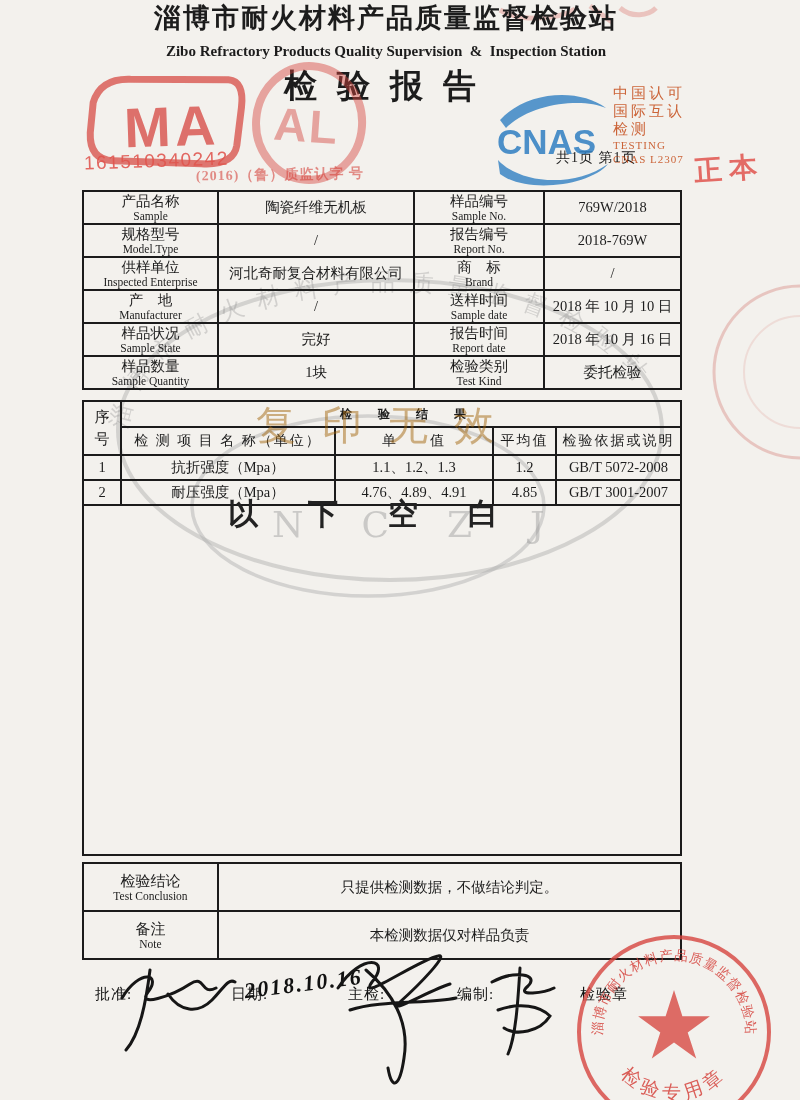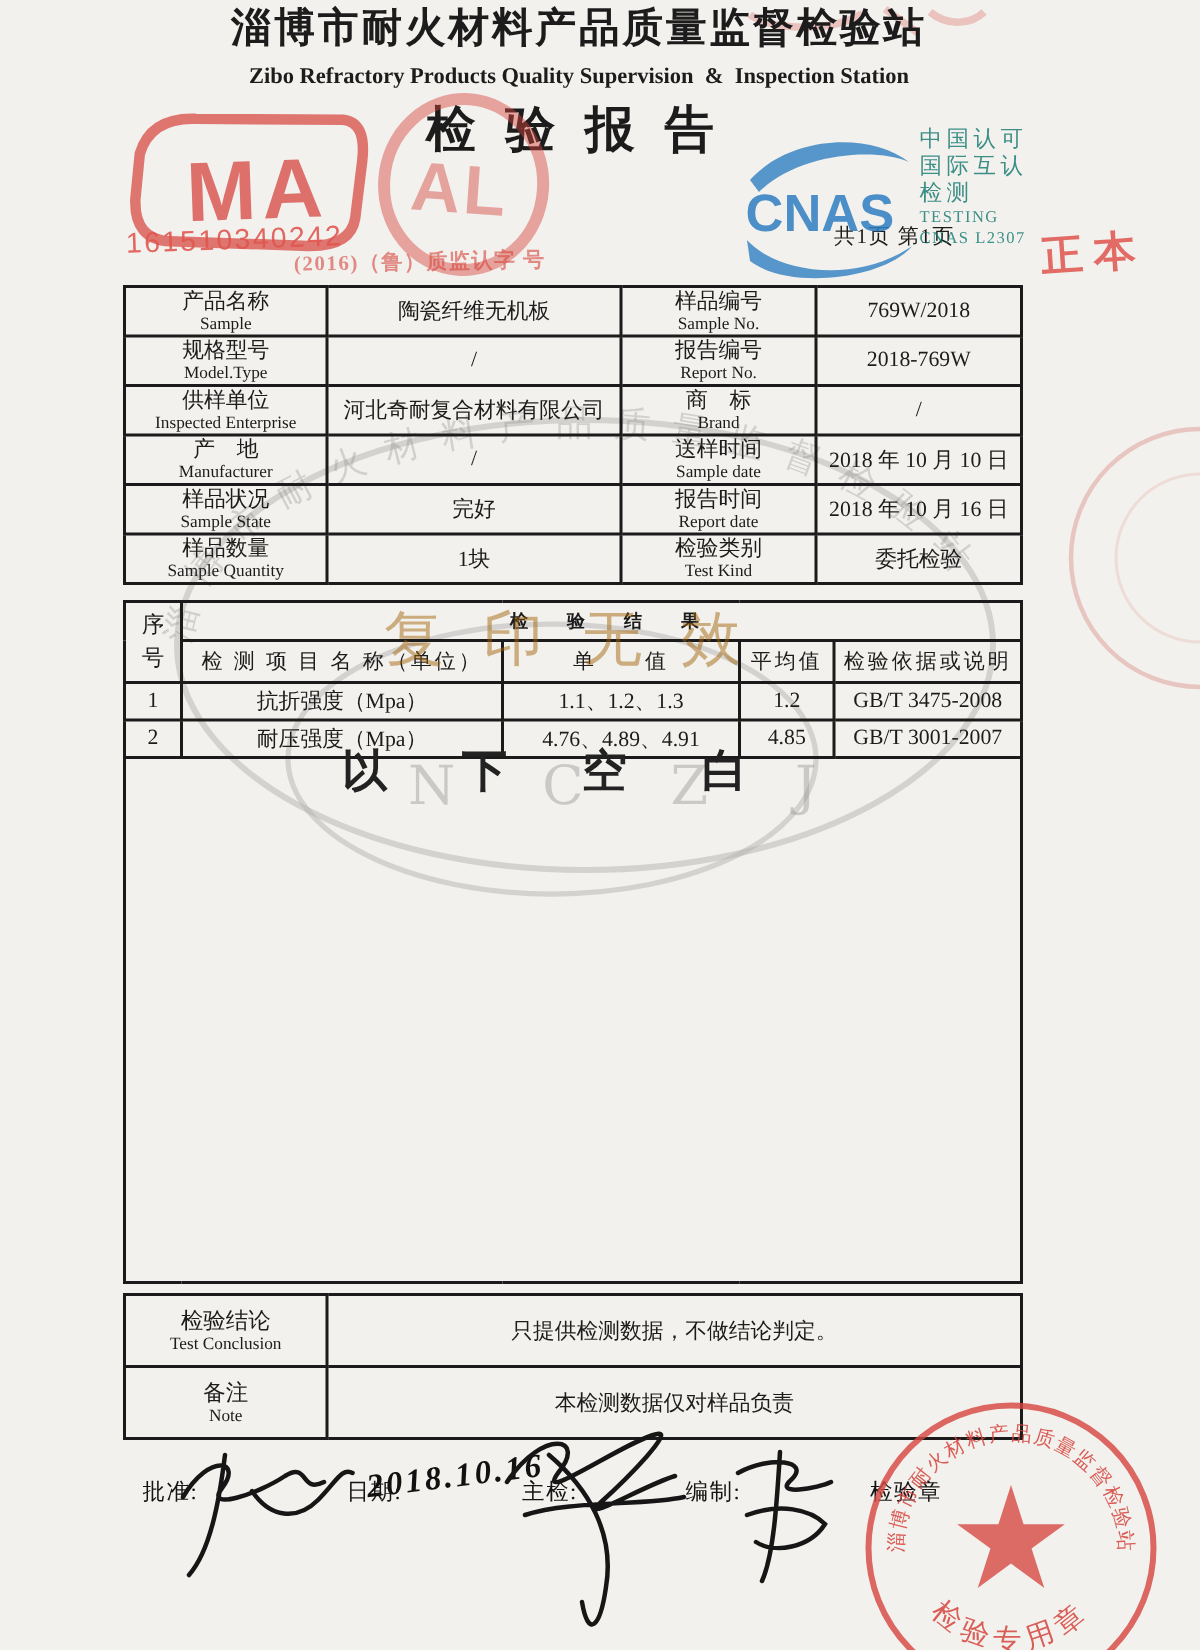--- a/index.html
+++ b/index.html
@@ -32,21 +32,21 @@
   .t2 .seq{white-space:pre-line;line-height:22px;font-size:15px;}
   .t2 .r td{height:23px;}
   .t2 .blank{height:348px;border-top:2px solid #1b1b1b;}
   .t3{top:862px;}
   .t3 td{height:46px;}
   .t3 .zh{font-size:15px;}
   .cma-code{left:84px;top:150px;font-size:19px;letter-spacing:1.5px;color:#e0554e;
             opacity:.88;transform:rotate(-2deg);font-family:"Liberation Sans",sans-serif;}
   .cert-line{left:196px;top:166px;font-size:14px;color:#d8564f;opacity:.66;font-weight:700;
              letter-spacing:1px;transform:rotate(-1deg);}
-  .accr{left:613px;top:84px;color:#0f766e;opacity:.8;text-align:left;line-height:18px;}
+  .accr{left:613px;top:84px;color:#c2410c;opacity:.8;text-align:left;line-height:18px;}
   .accr .l-zh{font-size:15px;letter-spacing:3px;}
   .accr .l-en{font-size:11px;letter-spacing:1px;line-height:14px;}
   .original{left:694px;top:150px;font-size:28px;color:#e04a44;letter-spacing:7px;
             font-weight:700;opacity:.8;transform:rotate(-4deg);}
   .wm-copy{left:256px;top:398px;font-size:40px;letter-spacing:26px;color:#a16207;opacity:.48;}
   .wm-nczj{left:272px;top:504px;font-size:36px;letter-spacing:58px;color:#9a9a9a;opacity:.45;
            font-family:"DejaVu Serif",serif;}
   .blank-note{left:228px;top:494px;font-size:30px;letter-spacing:50px;color:#222;font-weight:600;}
 
   
@@ -183,21 +183,21 @@
       <td class="sub">检 测 项 目 名 称（单位）</td>
       <td class="sub">单　　值</td>
       <td class="sub">平均值</td>
       <td class="sub">检验依据或说明</td>
     </tr>
     <tr class="r">
       <td>1</td>
       <td>抗折强度（Mpa）</td>
       <td>1.1、1.2、1.3</td>
       <td>1.2</td>
-      <td>GB/T 3475-2008</td>
+      <td>GB/T 5072-2008</td>
     </tr>
     <tr class="r">
       <td>2</td>
       <td>耐压强度（Mpa）</td>
       <td>4.76、4.89、4.91</td>
       <td>4.85</td>
       <td>GB/T 3001-2007</td>
     </tr>
     <tr>
           <td colspan="5" class="blank"></td>

